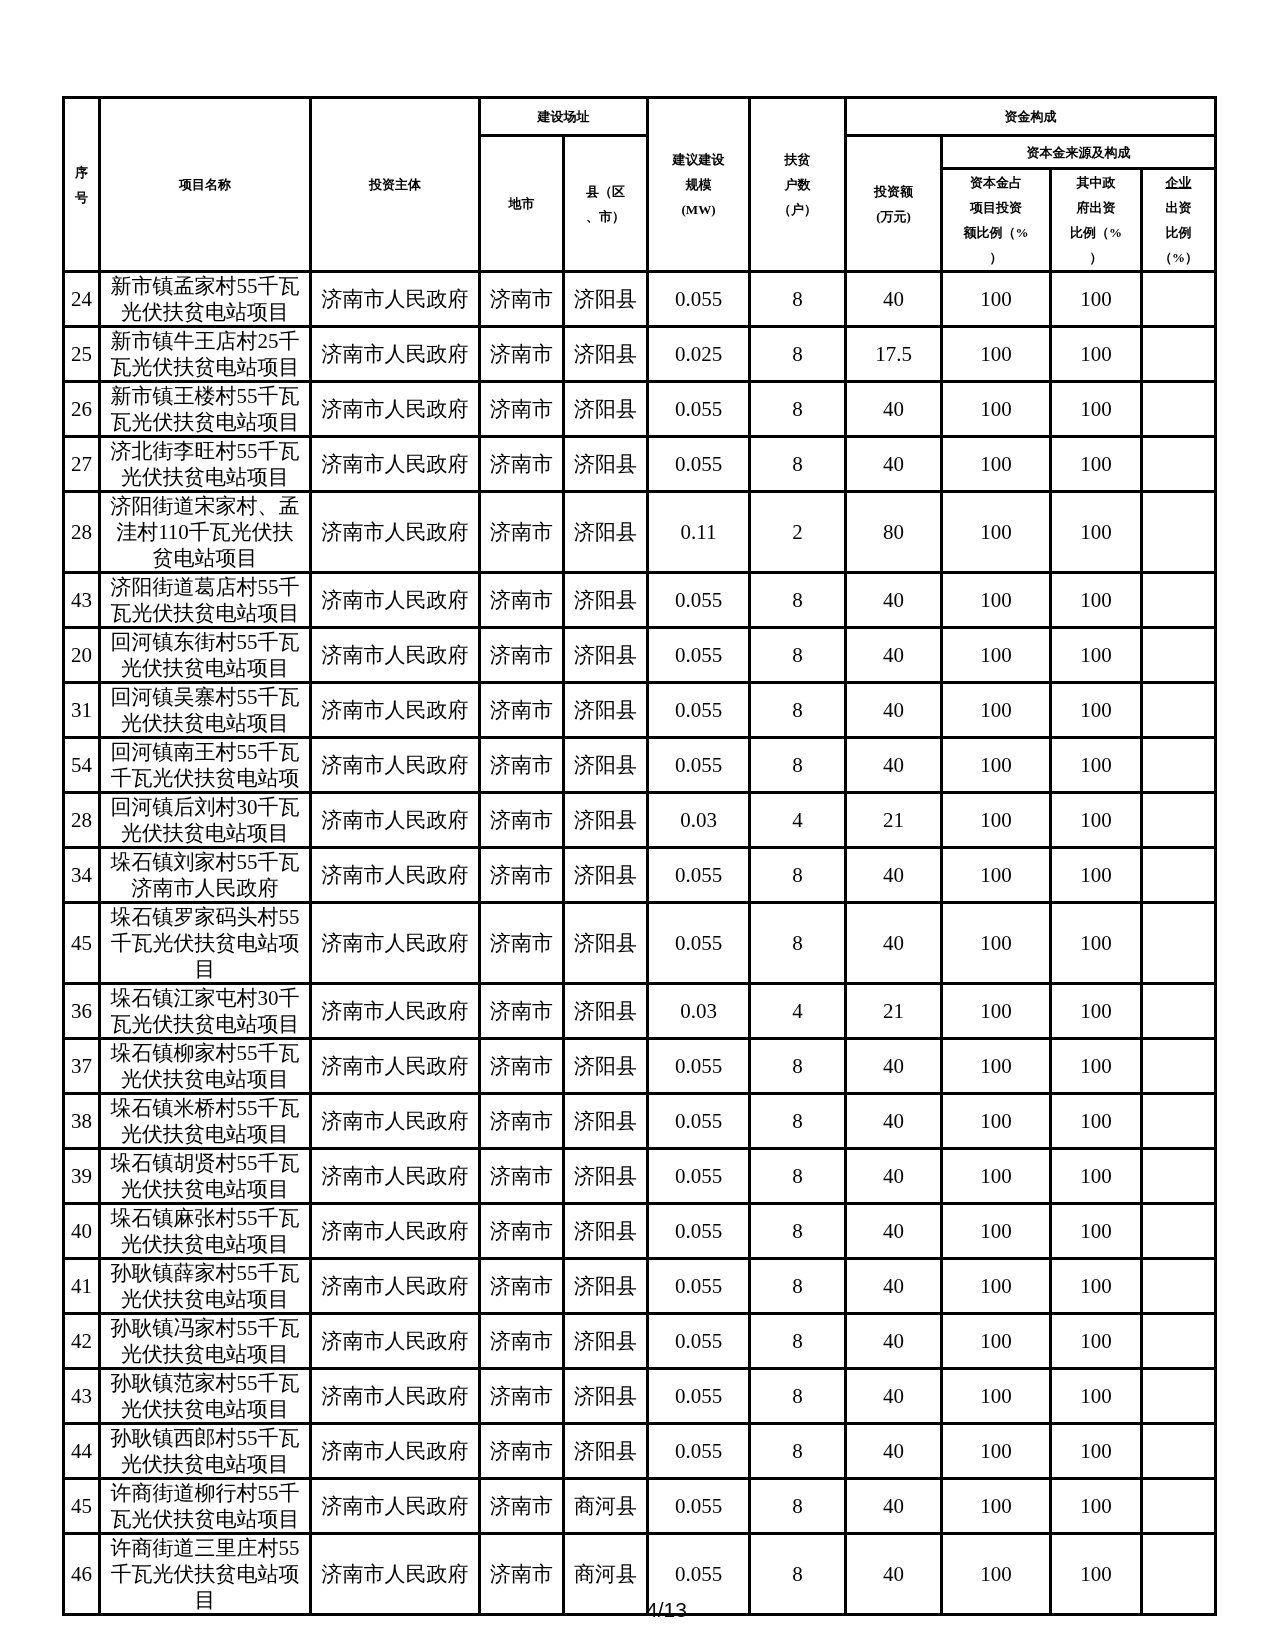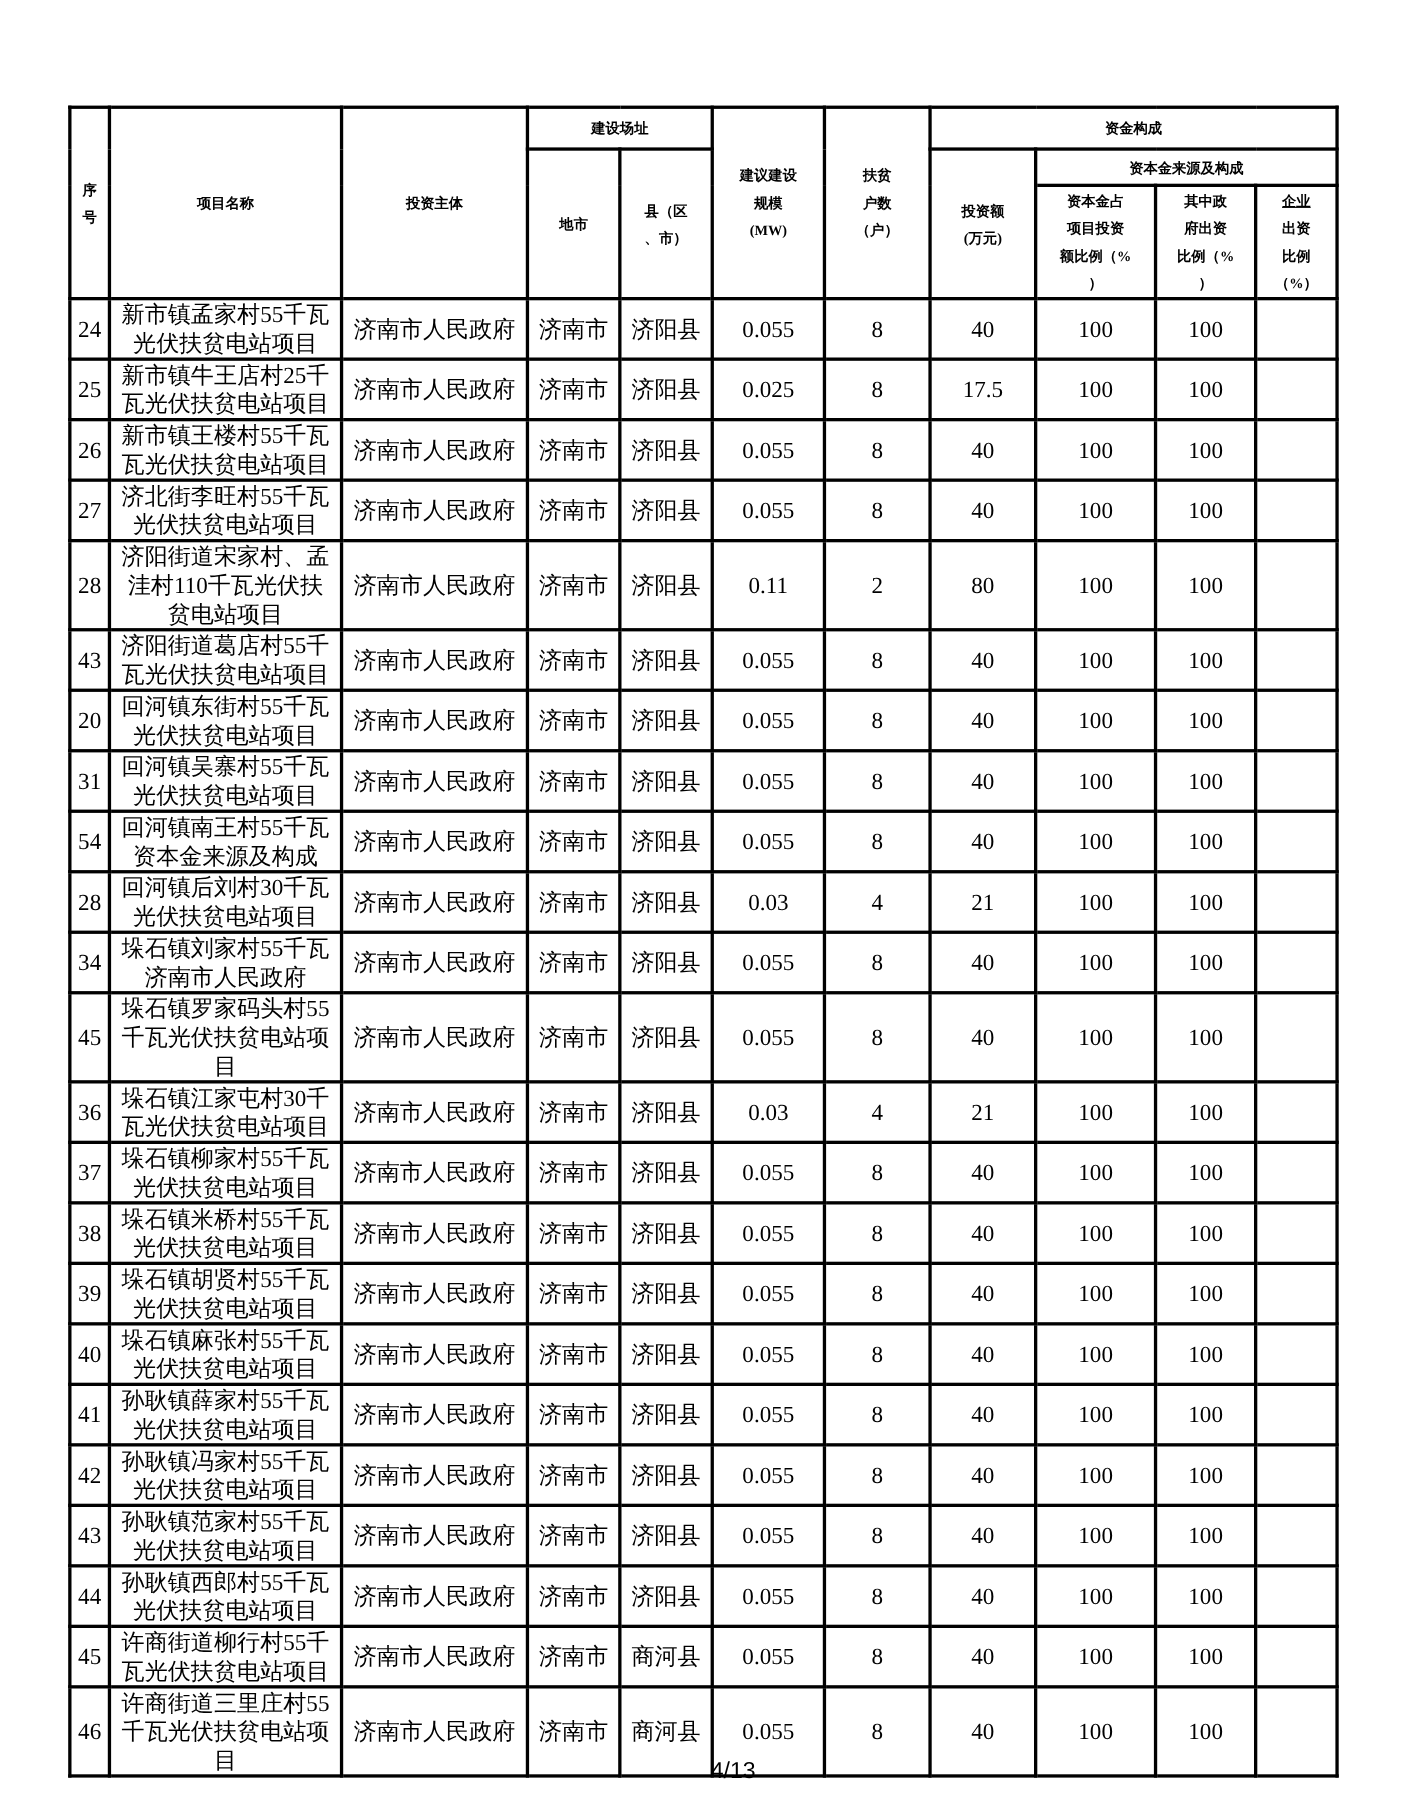--- a/index.html
+++ b/index.html
@@ -210,21 +210,21 @@
           <td>0.055</td>
           <td>8</td>
           <td>40</td>
           <td>100</td>
           <td>100</td>
           <td></td>
         </tr>
         <tr class="data-row">
           <td>54</td>
           <td>回河镇南王村55千瓦
-资本金来源及构成</td>
+千瓦光伏扶贫电站项</td>
           <td>济南市人民政府</td>
           <td>济南市</td>
           <td>济阳县</td>
           <td>0.055</td>
           <td>8</td>
           <td>40</td>
           <td>100</td>
           <td>100</td>
           <td></td>
         </tr>

